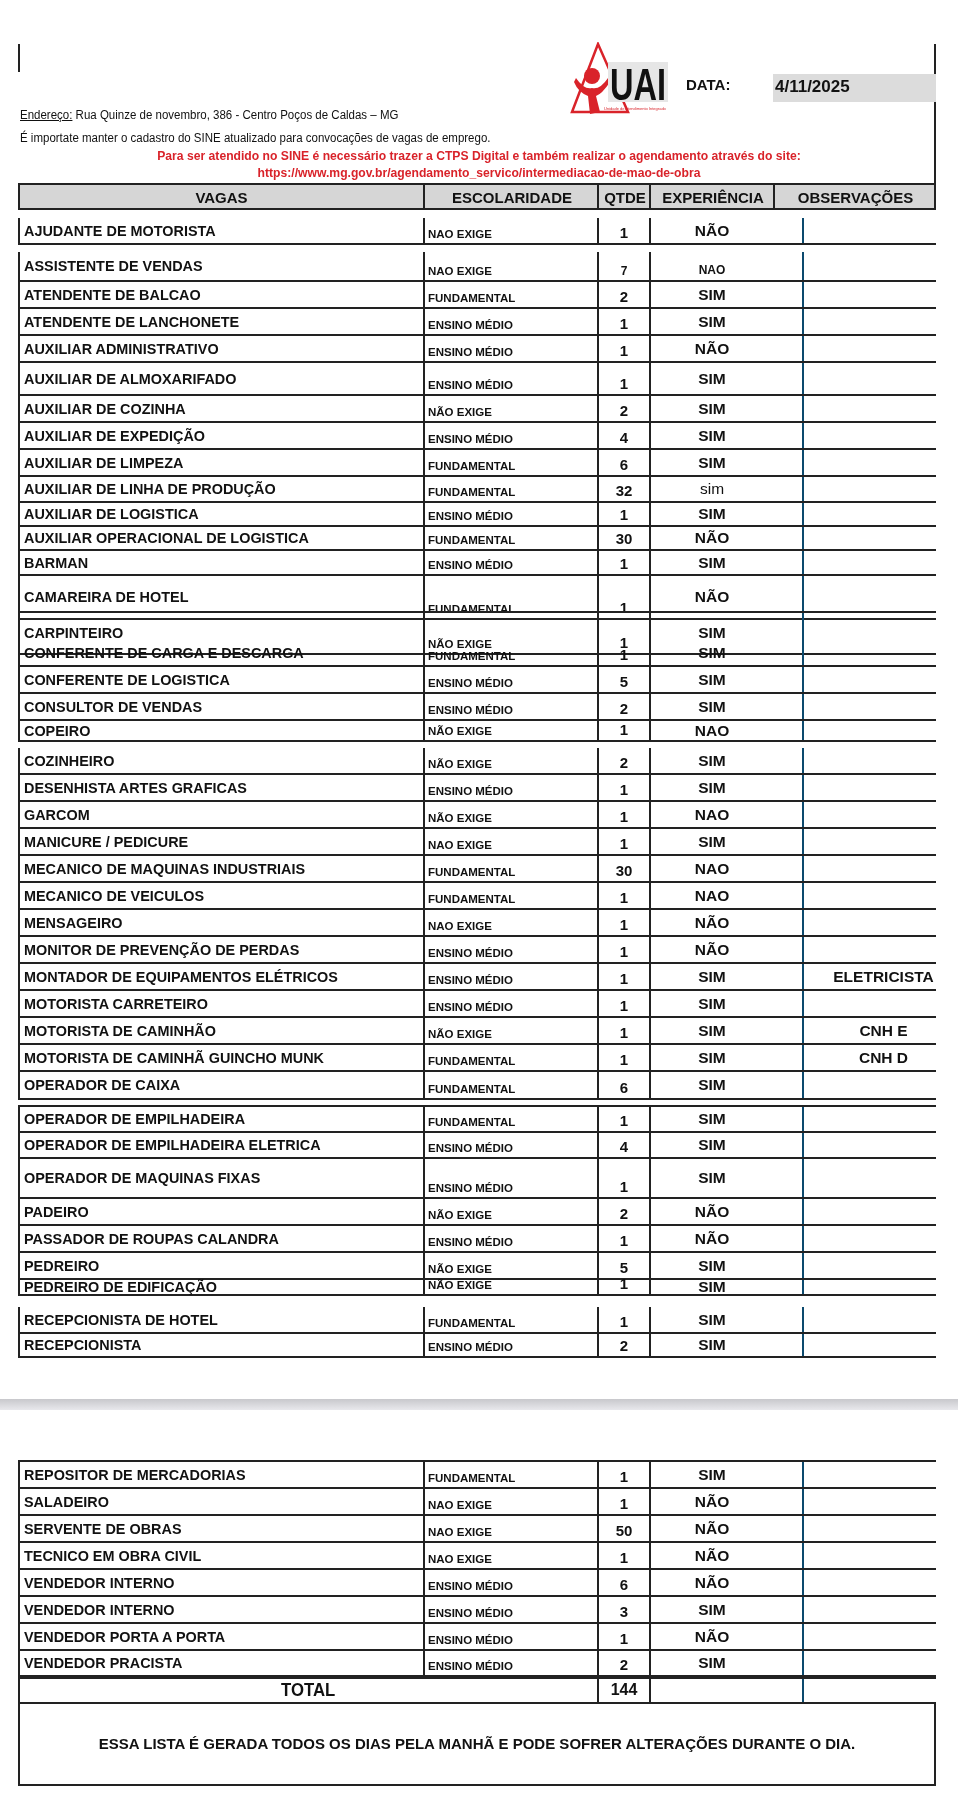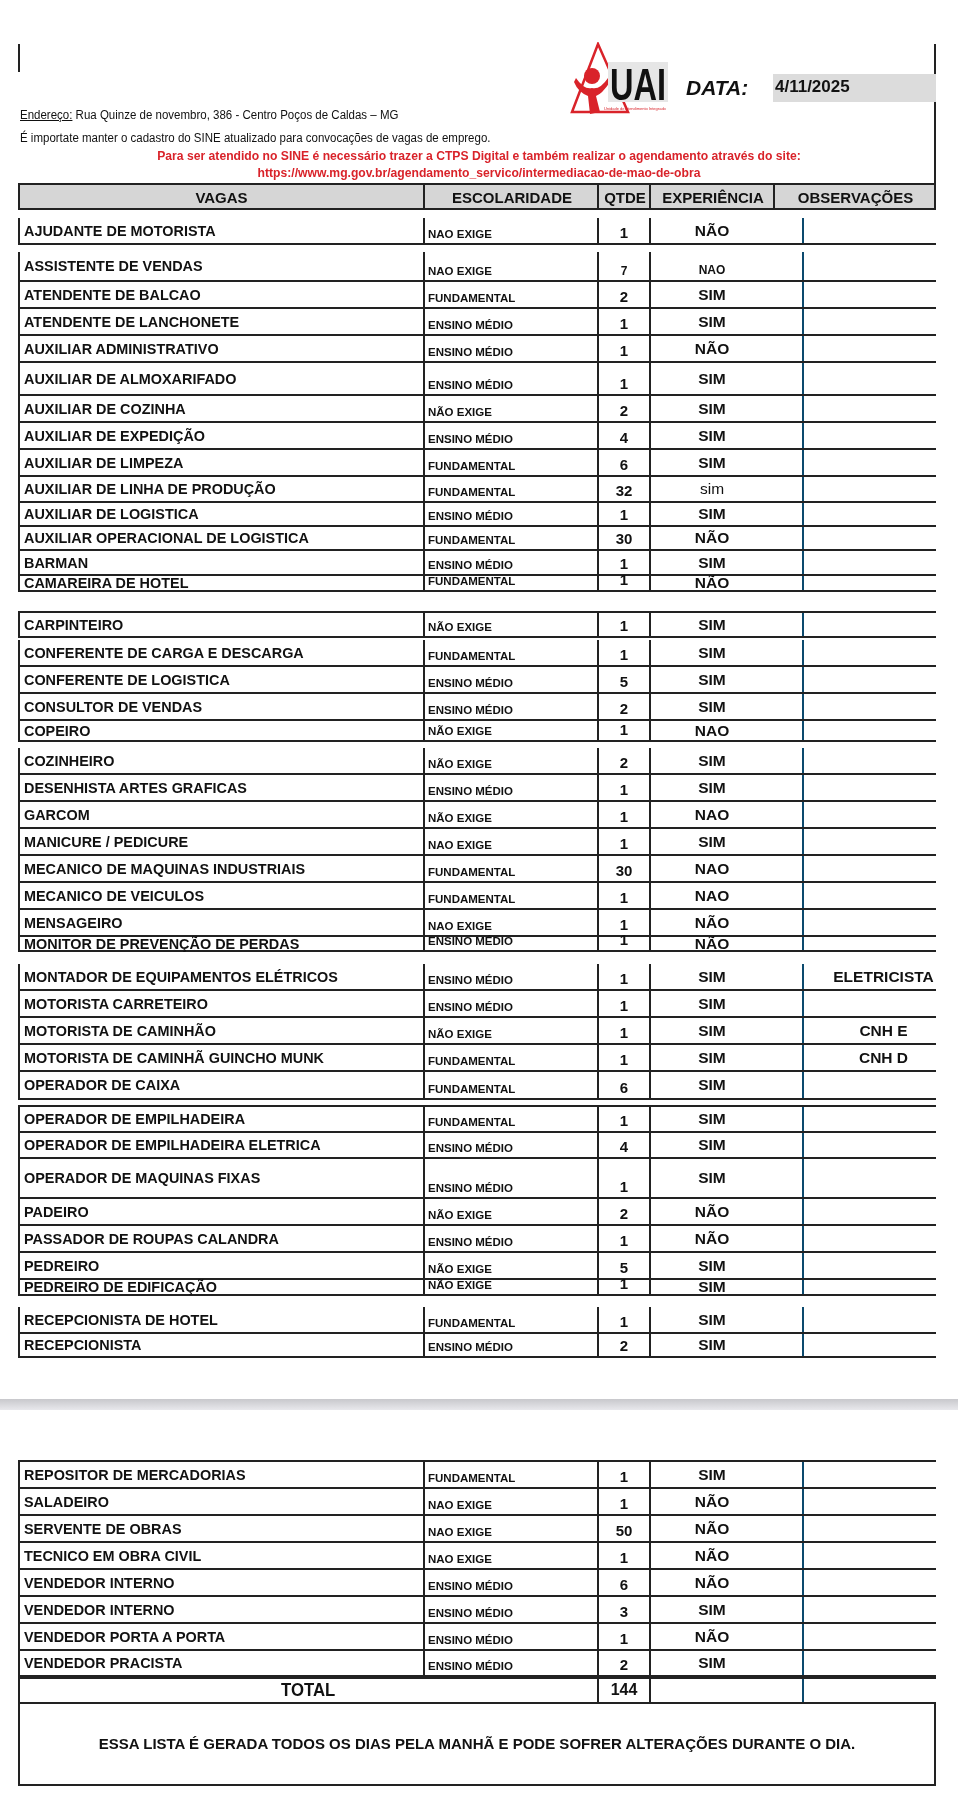--- a/index.html
+++ b/index.html
@@ -3,21 +3,21 @@
 <meta charset="utf-8">
 <style>
   html, body { margin:0; padding:0; background:#ffffff; }
   body { width:958px; height:1808px; position:relative; overflow:hidden; font-family:"Liberation Sans", sans-serif; color:#111; }
   .abs { position:absolute; }
   .addr { left:20px; top:108px; font-size:12.5px; transform:scaleX(0.92); transform-origin:left; }
   .addr u { text-decoration:underline; }
   .note { left:20px; top:131px; font-size:12.5px; transform:scaleX(0.92); transform-origin:left; }
   .red { color:#d9232a; font-size:13.5px; font-weight:bold; text-align:center; left:0; width:958px; transform:scaleX(0.9); transform-origin:center; }
   .datebox { left:773px; top:74px; width:163px; height:28px; background:#dcdcdc; }
-  .datelbl { left:686px; top:76px; font-size:21px; font-weight:bold;font-style:italic; }
+  .datelbl { left:686px; top:76px; font-size:15px; font-weight:bold; }
   .dateval { left:775px; top:77px; font-size:17px; font-weight:bold; }
   .logo { left:570px; top:42px; width:130px; height:84px; }
   .hdr { left:18px; top:183px; width:918px; height:27px; background:#d6d6d6; border:2px solid #222; box-sizing:border-box; }
   .hcell { position:absolute; top:0; height:25px; font-weight:bold; font-size:15px; display:flex; align-items:center; justify-content:center; }
   .row { position:absolute; left:18px; width:918px; box-sizing:border-box; border-bottom:2px solid #222; }
   .c { position:absolute; top:0; bottom:0; box-sizing:border-box; }
   .c-vaga { left:0; width:405px; border-left:2px solid #222; font-weight:bold; font-size:15.5px; padding-left:4px; display:flex; align-items:center; transform-origin:left; }
   .c-vaga span { display:inline-block; transform:scaleX(0.93); transform-origin:left; white-space:nowrap; }
   .c-esc { left:405px; width:174px; border-left:2px solid #222; font-weight:bold; font-size:11.5px; padding-left:3px; display:flex; align-items:flex-end; padding-bottom:3px; }
   .c-qtd { left:579px; width:52px; border-left:2px solid #222; font-weight:bold; font-size:15px; display:flex; align-items:flex-end; justify-content:center; padding-bottom:2px; }
@@ -175,30 +175,30 @@
     </div>
     <div class="row" style="top: 551px; height: 25px;">
       <div class="c c-vaga">
         <span>BARMAN</span>
       </div>
       <div class="c c-esc">ENSINO MÉDIO</div>
       <div class="c c-qtd">1</div>
       <div class="c c-exp">SIM</div>
       <div class="c c-obs"></div>
     </div>
-    <div class="row" style="top: 576px; height: 16px;">
+    <div class="row" style="top: 576px; height: 44px;">
       <div class="c c-vaga">
         <span>CAMAREIRA DE HOTEL</span>
       </div>
       <div class="c c-esc">FUNDAMENTAL</div>
       <div class="c c-qtd">1</div>
       <div class="c c-exp">NÃO</div>
       <div class="c c-obs"></div>
     </div>
-    <div class="row" style="top: 611px; height: 27px; border-top: 2px solid rgb(34, 34, 34); padding-left: 36px;">
+    <div class="row" style="top: 611px; height: 44px; border-top: 2px solid rgb(34, 34, 34); padding-left: 36px;">
       <div class="c c-vaga">
         <span>CARPINTEIRO</span>
       </div>
       <div class="c c-esc">NÃO EXIGE</div>
       <div class="c c-qtd">1</div>
       <div class="c c-exp">SIM</div>
       <div class="c c-obs"></div>
     </div>
     <div class="row" style="top: 640px; height: 27px;">
       <div class="c c-vaga">
@@ -292,21 +292,21 @@
     </div>
     <div class="row" style="top: 910px; height: 27px;">
       <div class="c c-vaga">
         <span>MENSAGEIRO</span>
       </div>
       <div class="c c-esc">NAO EXIGE</div>
       <div class="c c-qtd">1</div>
       <div class="c c-exp">NÃO</div>
       <div class="c c-obs"></div>
     </div>
-    <div class="row" style="top: 937px; height: 15px;">
+    <div class="row" style="top: 937px; height: 27px;">
       <div class="c c-vaga">
         <span>MONITOR DE PREVENÇÃO DE PERDAS</span>
       </div>
       <div class="c c-esc">ENSINO MÉDIO</div>
       <div class="c c-qtd">1</div>
       <div class="c c-exp">NÃO</div>
       <div class="c c-obs"></div>
     </div>
     <div class="row" style="top: 964px; height: 27px;">
       <div class="c c-vaga">

